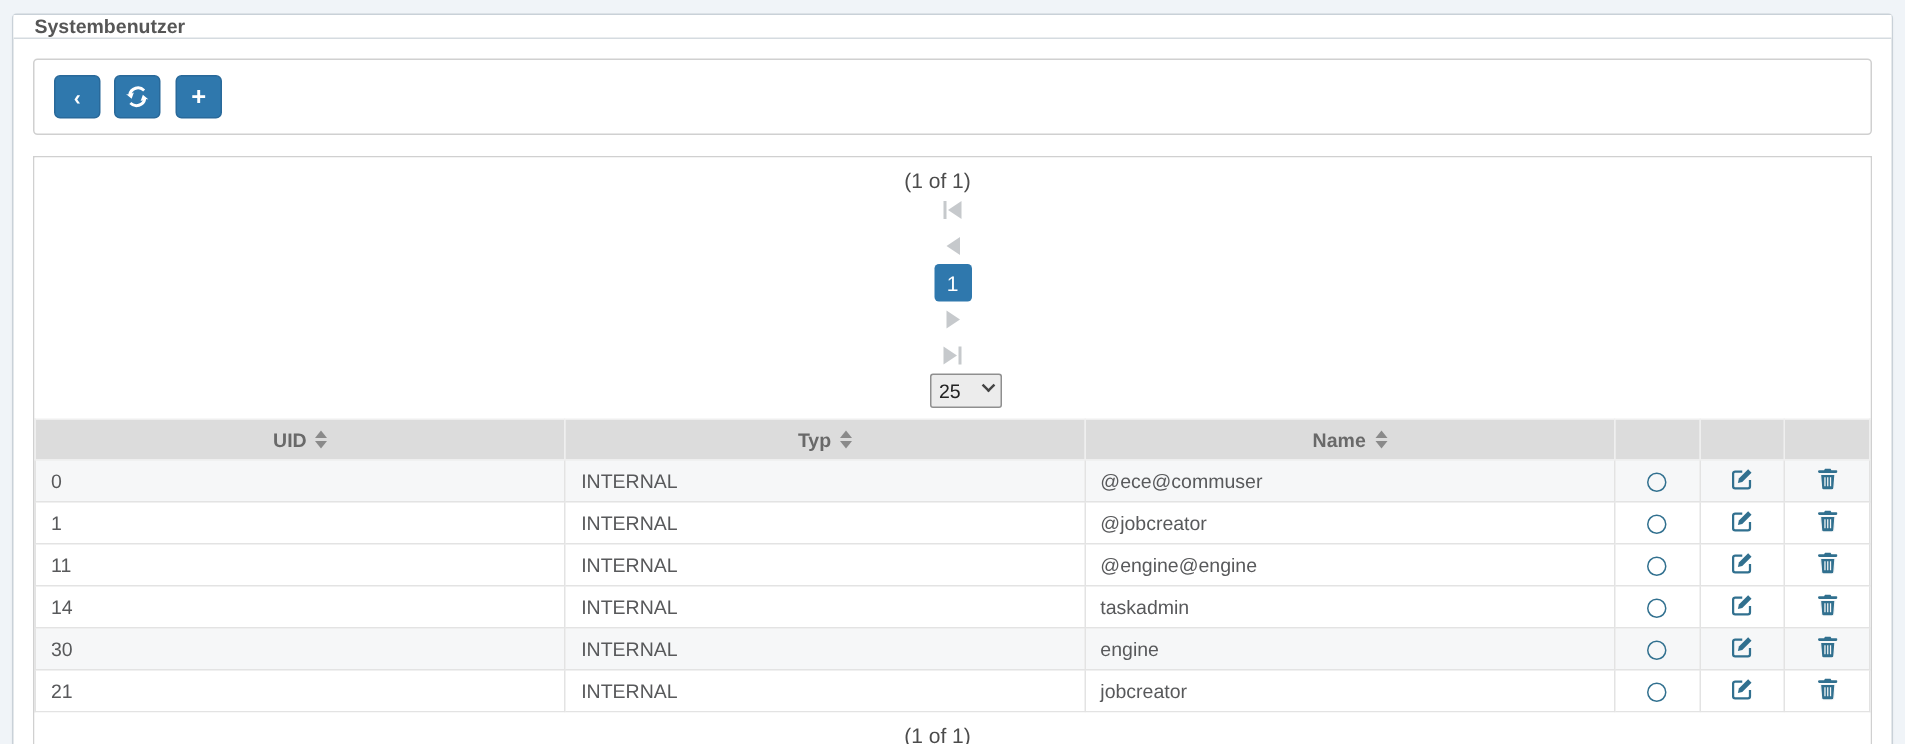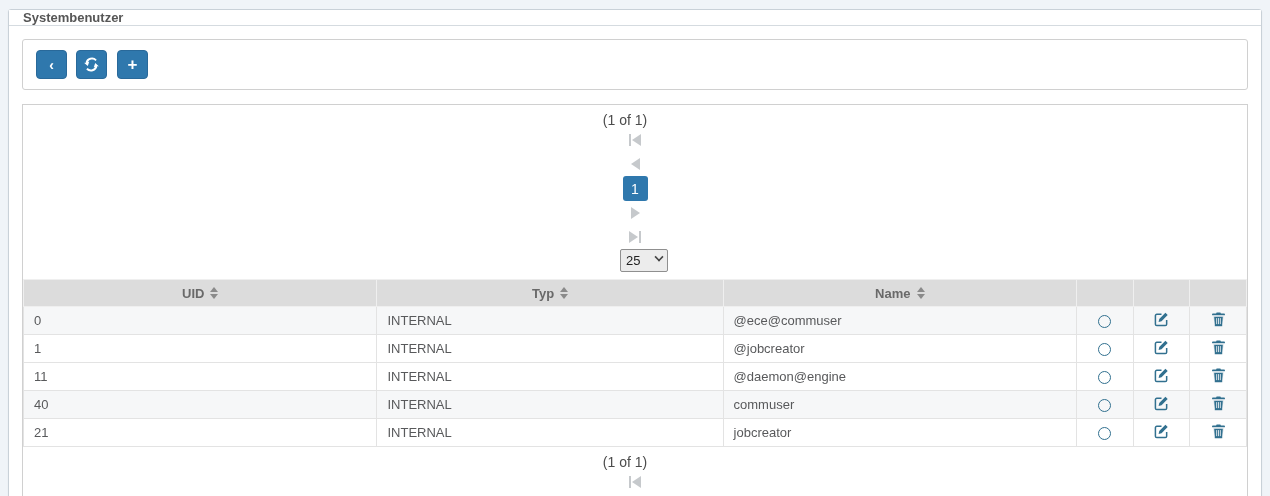--- a/index.html
+++ b/index.html
@@ -230,35 +230,49 @@
                     <path d="M12.2 0.9 l2.4 2.4 -6.6 6.6 -3.1 0.7 0.7 -3.1 z" fill="#31708f"></path>
                   </svg></span></td>
               <td class="action-cell"><span class="icon-link"><svg width="13" height="15" viewBox="0 0 14 16">
                     <path d="M5 0.5 h4 l0.6 1 H13 a0.6 0.6 0 0 1 0 2 H1 a0.6 0.6 0 0 1 0 -2 h3.4 z" fill="#31708f"></path>
                     <path d="M1.8 4.5 h10.4 l-0.8 10 a1.4 1.4 0 0 1 -1.4 1.2 H4 a1.4 1.4 0 0 1 -1.4 -1.2 z M5 6.5 v6.5 M7 6.5 v6.5 M9 6.5 v6.5" fill="#31708f" stroke="#f6f7f8" stroke-width="0.9"></path>
                   </svg></span></td>
             </tr>
             <tr>
               <td>11</td>
               <td>INTERNAL</td>
-              <td>@daemon@engine</td>
+              <td>@engine@engine</td>
+              <td class="action-cell"><span class="radio-circle"></span></td>
+              <td class="action-cell"><span class="icon-link"><svg width="15" height="15" viewBox="0 0 16 16">
+                    <path d="M13.5 8.5 V13 a1.5 1.5 0 0 1 -1.5 1.5 H3 A1.5 1.5 0 0 1 1.5 13 V4 A1.5 1.5 0 0 1 3 2.5 h5" fill="none" stroke="#31708f" stroke-width="1.6"></path>
+                    <path d="M12.2 0.9 l2.4 2.4 -6.6 6.6 -3.1 0.7 0.7 -3.1 z" fill="#31708f"></path>
+                  </svg></span></td>
+              <td class="action-cell"><span class="icon-link"><svg width="13" height="15" viewBox="0 0 14 16">
+                    <path d="M5 0.5 h4 l0.6 1 H13 a0.6 0.6 0 0 1 0 2 H1 a0.6 0.6 0 0 1 0 -2 h3.4 z" fill="#31708f"></path>
+                    <path d="M1.8 4.5 h10.4 l-0.8 10 a1.4 1.4 0 0 1 -1.4 1.2 H4 a1.4 1.4 0 0 1 -1.4 -1.2 z M5 6.5 v6.5 M7 6.5 v6.5 M9 6.5 v6.5" fill="#31708f" stroke="#f6f7f8" stroke-width="0.9"></path>
+                  </svg></span></td>
+            </tr>
+            <tr>
+              <td>14</td>
+              <td>INTERNAL</td>
+              <td>taskadmin</td>
               <td class="action-cell"><span class="radio-circle"></span></td>
               <td class="action-cell"><span class="icon-link"><svg width="15" height="15" viewBox="0 0 16 16">
                     <path d="M13.5 8.5 V13 a1.5 1.5 0 0 1 -1.5 1.5 H3 A1.5 1.5 0 0 1 1.5 13 V4 A1.5 1.5 0 0 1 3 2.5 h5" fill="none" stroke="#31708f" stroke-width="1.6"></path>
                     <path d="M12.2 0.9 l2.4 2.4 -6.6 6.6 -3.1 0.7 0.7 -3.1 z" fill="#31708f"></path>
                   </svg></span></td>
               <td class="action-cell"><span class="icon-link"><svg width="13" height="15" viewBox="0 0 14 16">
                     <path d="M5 0.5 h4 l0.6 1 H13 a0.6 0.6 0 0 1 0 2 H1 a0.6 0.6 0 0 1 0 -2 h3.4 z" fill="#31708f"></path>
                     <path d="M1.8 4.5 h10.4 l-0.8 10 a1.4 1.4 0 0 1 -1.4 1.2 H4 a1.4 1.4 0 0 1 -1.4 -1.2 z M5 6.5 v6.5 M7 6.5 v6.5 M9 6.5 v6.5" fill="#31708f" stroke="#f6f7f8" stroke-width="0.9"></path>
                   </svg></span></td>
             </tr>
             <tr class="odd">
-              <td>40</td>
-              <td>INTERNAL</td>
-              <td>commuser</td>
+              <td>30</td>
+              <td>INTERNAL</td>
+              <td>engine</td>
               <td class="action-cell"><span class="radio-circle"></span></td>
               <td class="action-cell"><span class="icon-link"><svg width="15" height="15" viewBox="0 0 16 16">
                     <path d="M13.5 8.5 V13 a1.5 1.5 0 0 1 -1.5 1.5 H3 A1.5 1.5 0 0 1 1.5 13 V4 A1.5 1.5 0 0 1 3 2.5 h5" fill="none" stroke="#31708f" stroke-width="1.6"></path>
                     <path d="M12.2 0.9 l2.4 2.4 -6.6 6.6 -3.1 0.7 0.7 -3.1 z" fill="#31708f"></path>
                   </svg></span></td>
               <td class="action-cell"><span class="icon-link"><svg width="13" height="15" viewBox="0 0 14 16">
                     <path d="M5 0.5 h4 l0.6 1 H13 a0.6 0.6 0 0 1 0 2 H1 a0.6 0.6 0 0 1 0 -2 h3.4 z" fill="#31708f"></path>
                     <path d="M1.8 4.5 h10.4 l-0.8 10 a1.4 1.4 0 0 1 -1.4 1.2 H4 a1.4 1.4 0 0 1 -1.4 -1.2 z M5 6.5 v6.5 M7 6.5 v6.5 M9 6.5 v6.5" fill="#31708f" stroke="#f6f7f8" stroke-width="0.9"></path>
                   </svg></span></td>
             </tr>

